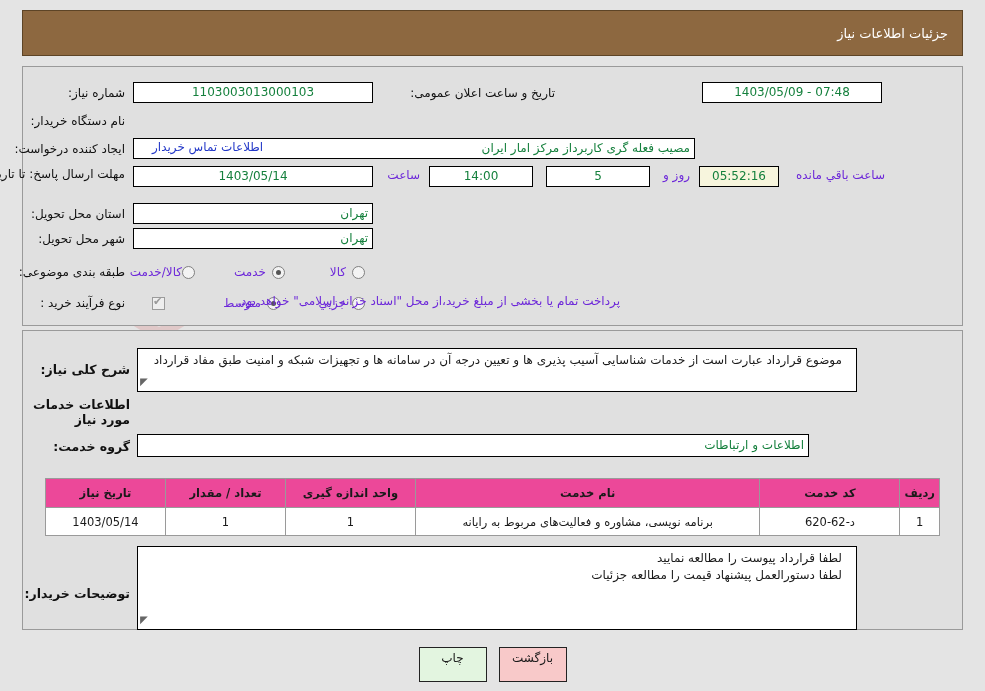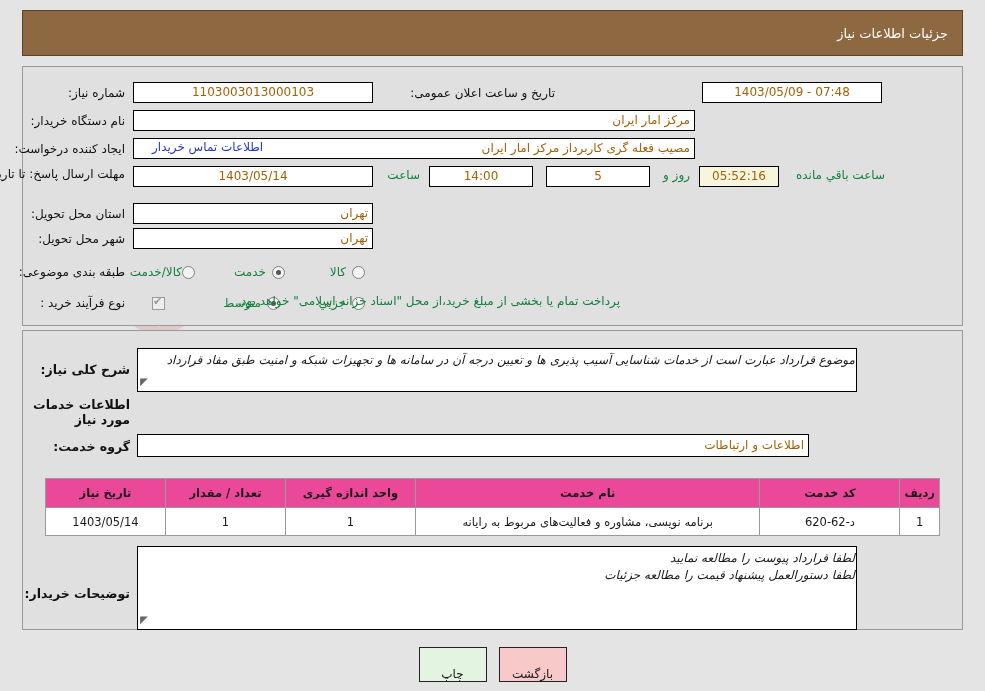--- a/index.html
+++ b/index.html
@@ -86,34 +86,34 @@
     color: #111;
     text-align: left;
     padding-left: 6px;
   }
   .box {
     background: #ffffff;
     border: 1px solid #000000;
     height: 21px;
     line-height: 19px;
     font-size: 12px;
-    color: #a16207;
+    color: #15803d;
     padding: 0 4px;
     text-align: center;
     overflow: hidden;
     white-space: nowrap;
   }
   .box.rt { text-align: right; }
   .box.cream { background: #f7f5dd; }
   .link {
     color: #2338c8;
     font-size: 12px;
     cursor: pointer;
   }
-  .plain { font-size: 12px; color: #15803d; }
+  .plain { font-size: 12px; color: #6d28d9; }
 
   
   .radio {
     display: inline-block;
     width: 13px; height: 13px;
     border-radius: 50%;
     border: 1px solid #808080;
     background: #f3f3f3;
     vertical-align: middle;
     position: relative;
@@ -141,26 +141,25 @@
     font-size: 11px;
     color: #9a9a9a;
   }
 
   
   .ta {
     background: #ffffff;
     border: 1px solid #000000;
     font-size: 12px;
     color: #1a1a1a;
-    padding: 3px 1px 0 5px;
+    padding: 3px 14px 0 5px;
     text-align: right;
     line-height: 17px;
     overflow: hidden;
     position: relative;
-    font-style: italic;
   }
   .ta .grip {
     position: absolute;
     left: 2px; bottom: 1px;
     font-size: 10px;
     color: #666;
     transform: scaleX(-1);
   }
 
   .bold-lbl {
@@ -215,21 +214,21 @@
   }
   .btn {
     border: 1px solid #222;
     height: 35px;
     min-width: 68px;
     font-size: 12px;
     line-height: 20px;
     text-align: center;
     cursor: pointer;
     color: #1a1a1a;
-    padding: 16px 10px;
+    padding: 0 10px;
   }
   .btn-back  { background: #f8c9c9; }
   .btn-print { background: #e3f5e0; }
 </style>
 </head>
 <body>
 
 <div id="page">
 
   <div id="watermark">
@@ -253,21 +252,20 @@
 
   <div class="row" style="right:430px; top:82px; z-index:7;">
     <span class="lbl">تاریخ و ساعت اعلان عمومی:</span>
   </div>
 
   <div class="box" style="position:absolute; left:702px; top:82px; width:180px; z-index:7;">07:48 - 1403/05/09</div>
 
   <div class="row" style="right:860px; top:110px; z-index:7;">
     <span class="lbl">نام دستگاه خریدار:</span>
   </div>
-  <div class="box rt" style="position:absolute; right:290px; top:110px; width:562px; z-index:7;">مرکز امار ایران</div>
 
   <div class="row" style="right:860px; top:138px; z-index:7;">
     <span class="lbl">ایجاد کننده درخواست:</span>
   </div>
   <div class="box rt" style="position:absolute; right:290px; top:138px; width:562px; z-index:7;">مصیب فعله گری کاربرداز مرکز امار ایران</div>
   <div class="link" style="position:absolute; right:710px; top:140px; z-index:7; left:auto; right:auto; left:152px;">اطلاعات تماس خریدار</div>
 
   <div class="row" style="right:860px; top:166px; z-index:7; align-items:flex-start; height:38px; display:block; text-align:left; width:118px;">
     <span class="lbl" style="display:block; line-height:16px; padding-left:6px;">مهلت ارسال پاسخ: تا تاریخ:</span>
   </div>

